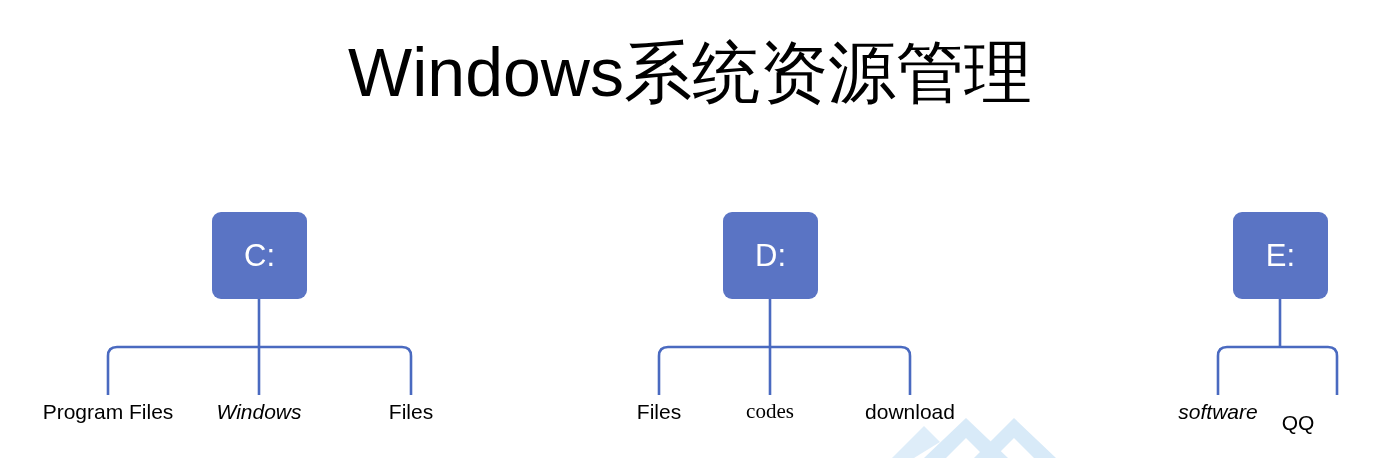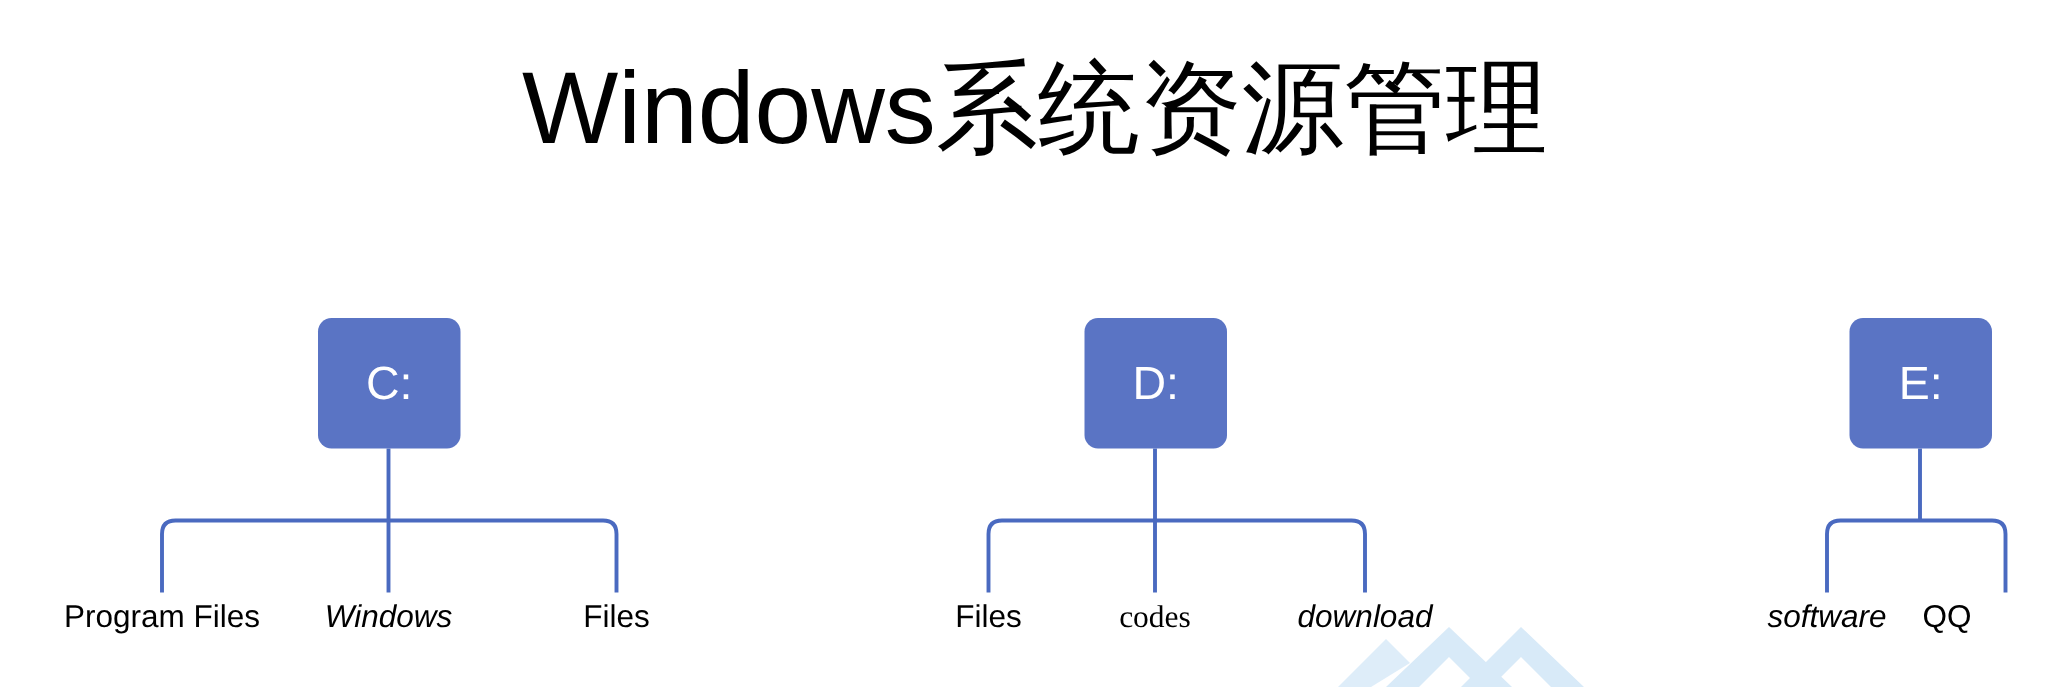--- a/index.html
+++ b/index.html
@@ -119,32 +119,32 @@
         <svg class="connector-svg" width="1380" height="250">
           <line x1="770" y1="99" x2="770" y2="147"></line>
           <path d="M 659 195 L 659 156 Q 659 147 668 147 L 901 147 Q 910 147 910 156 L 910 195"></path>
           <line x1="770" y1="147" x2="770" y2="195"></line>
         </svg>
         <div class="drive-box" style="left: 723px; top: 12px; background: rgb(90, 116, 196);">
           <span>D:</span>
         </div>
         <div class="leaf-label" style="left: 659px;">Files</div>
         <div class="leaf-label" style="left: 770px; font-family: Liberation Serif, serif;">codes</div>
-        <div class="leaf-label" style="left: 910px; font-style: italic;">download</div>
+        <div class="leaf-label" style="left: 910px;">download</div>
       </div>
       <div class="tree-group" style="left: 0px;">
         <svg class="connector-svg" width="1380" height="250">
           <line x1="1280" y1="99" x2="1280" y2="147"></line>
           <path d="M 1218 195 L 1218 156 Q 1218 147 1227 147 L 1328 147 Q 1337 147 1337 156 L 1337 195"></path>
         </svg>
         <div class="drive-box" style="left: 1233px; top: 12px; background: rgb(90, 116, 196);">
           <span>E:</span>
         </div>
         <div class="leaf-label" style="left: 1218px; font-style: italic;">software</div>
-        <div class="leaf-label" style="left: 1298px;">QQ</div>
+        <div class="leaf-label" style="left: 1298px; margin-top: 11px;">QQ</div>
       </div>
     </div>
 
   <div class="watermark">
     <svg viewBox="0 0 240 40" width="240" height="40" aria-hidden="true">
       <polygon points="62,40 104,0 146,40 124,40 104,20 84,40" fill="#d8eaf8"></polygon>
       <polygon points="112,40 152,0 194,40 172,40 152,20 132,40" fill="#d8eaf8"></polygon>
       <polygon points="30,40 62,8 78,24 52,40" fill="#d8eaf8" opacity="0.85"></polygon>
     </svg>
   </div>

